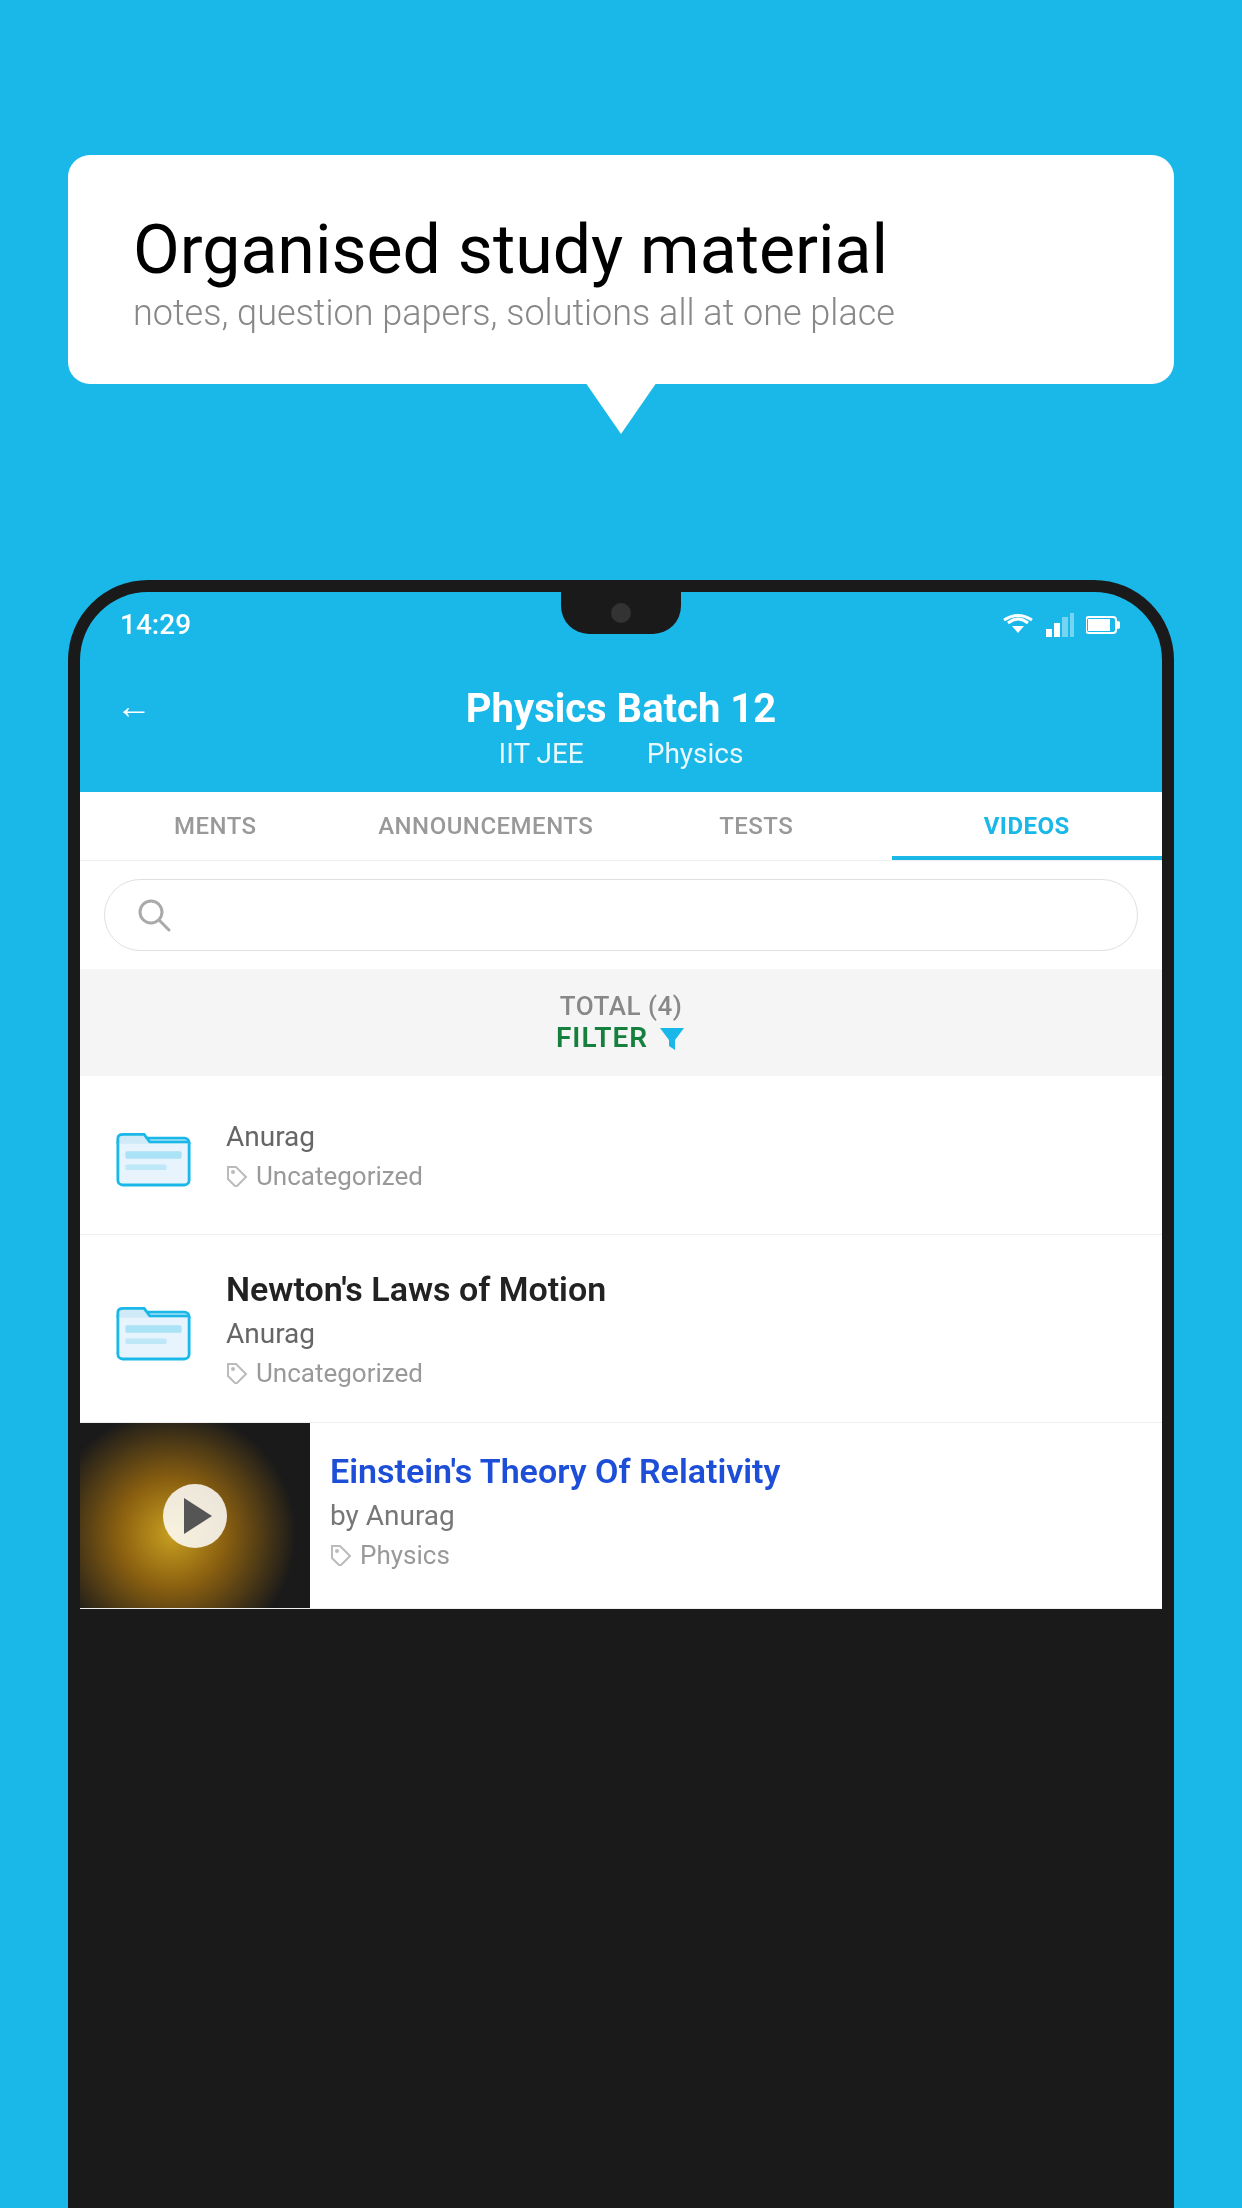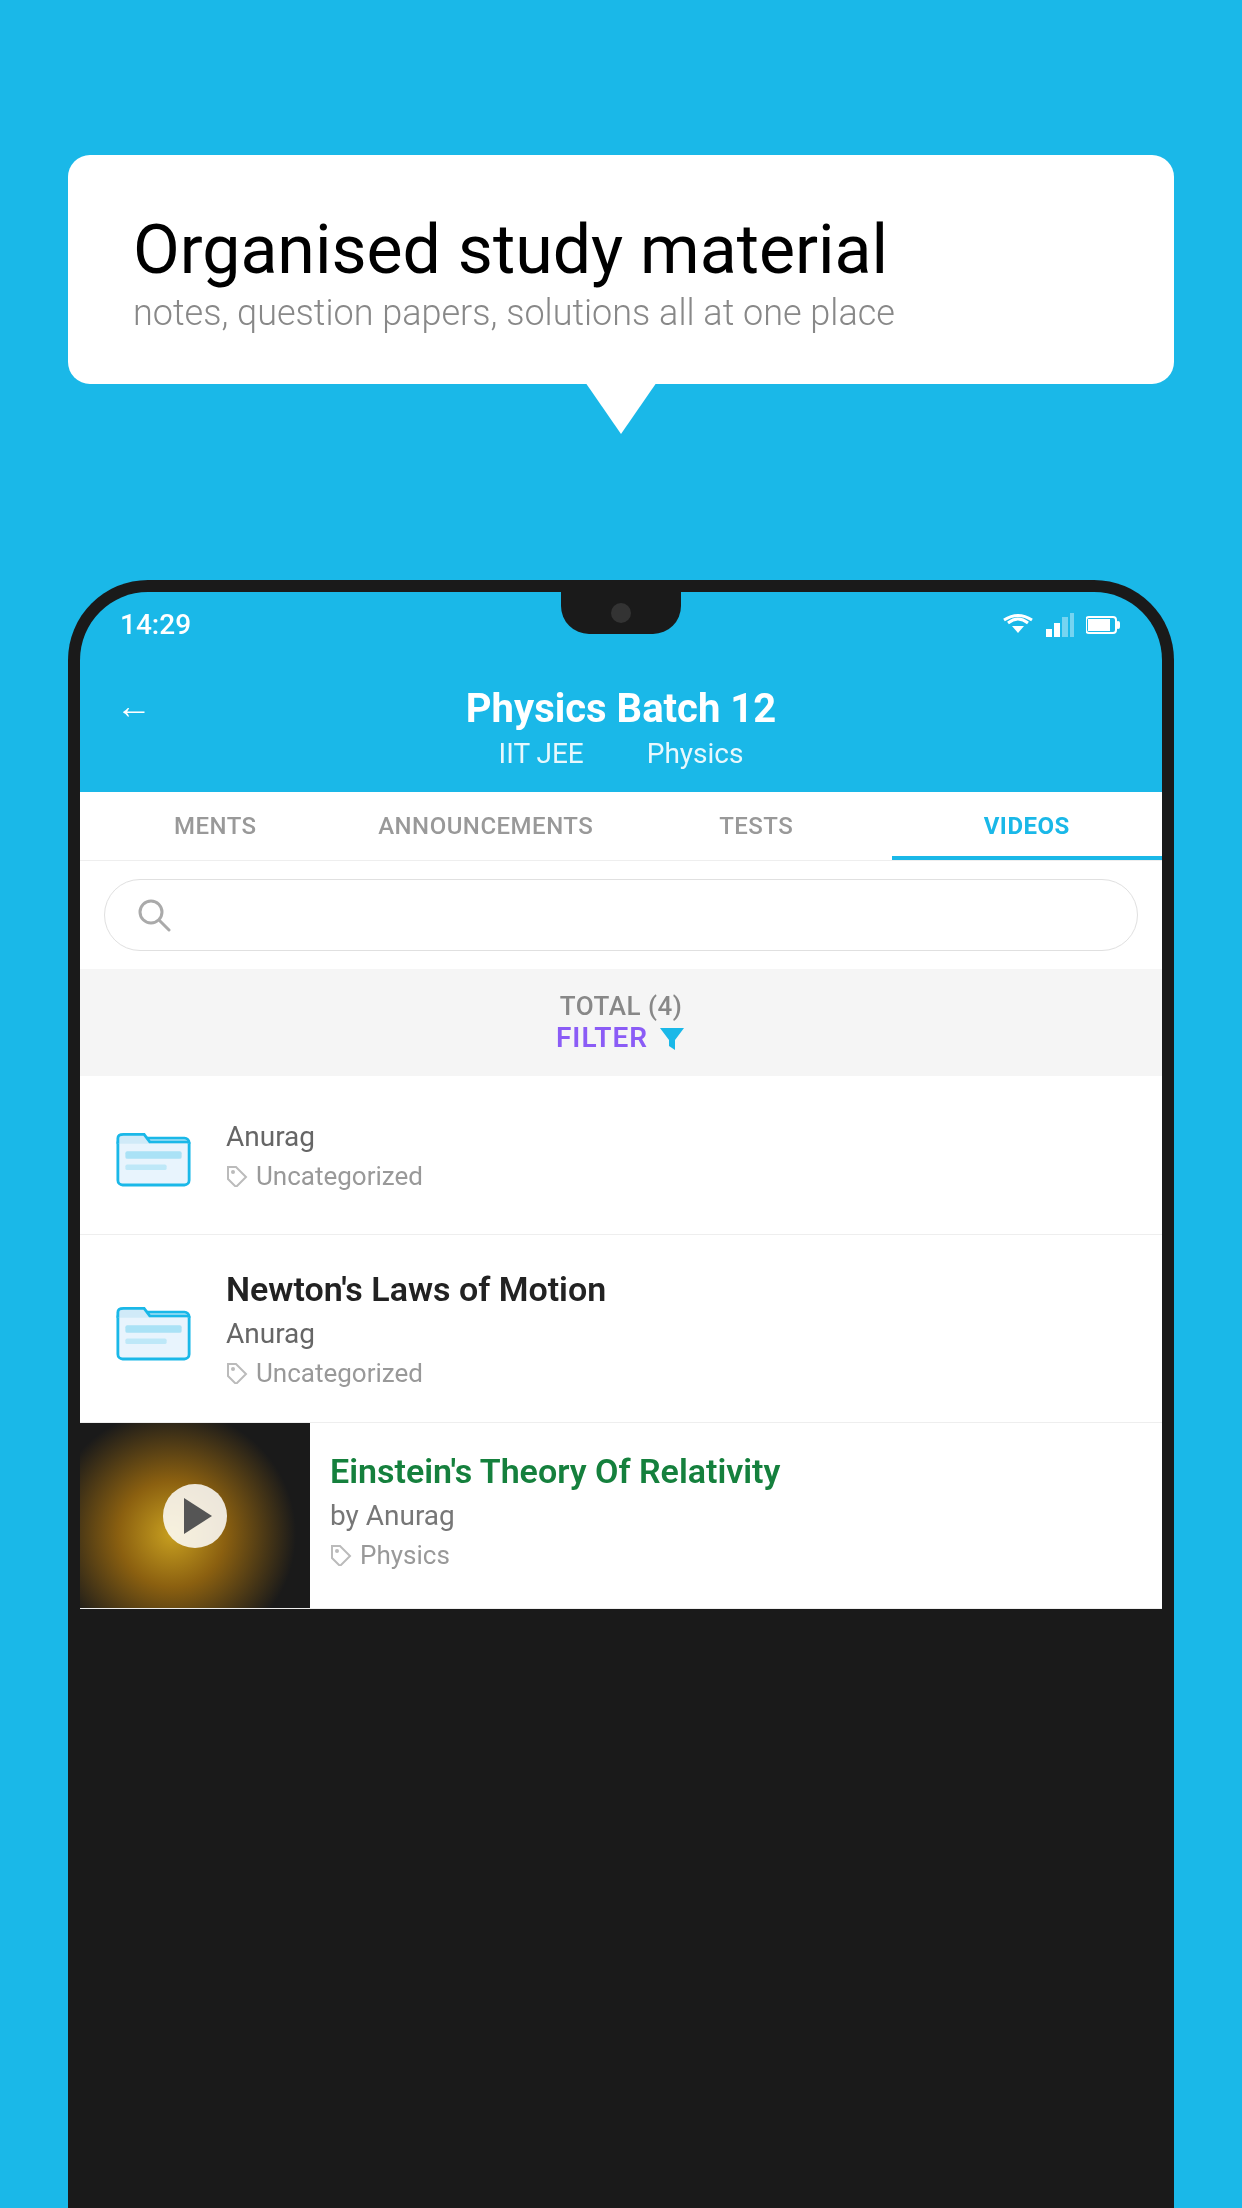--- a/index.html
+++ b/index.html
@@ -250,21 +250,21 @@
       font-size: 26px;
       color: #888;
       font-weight: 500;
       letter-spacing: 0.5px;
     }
 
     .filter-btn {
       display: flex;
       align-items: center;
       gap: 10px;
-      color: #8b5cf6;
+      color: #15803d;
       font-size: 28px;
       font-weight: 600;
       letter-spacing: 1px;
     }
 
     
     .video-list {
       background: white;
     }
 
@@ -362,21 +362,21 @@
     }
 
     .thumb-info {
       flex: 1;
       padding: 28px 20px 20px 20px;
     }
 
     .thumb-title {
       font-size: 34px;
       font-weight: 600;
-      color: #15803d;
+      color: #1d4ed8;
       margin-bottom: 8px;
     }
 
     .thumb-author {
       font-size: 28px;
       color: #777;
       margin-bottom: 8px;
     }
 
     .thumb-tag {

